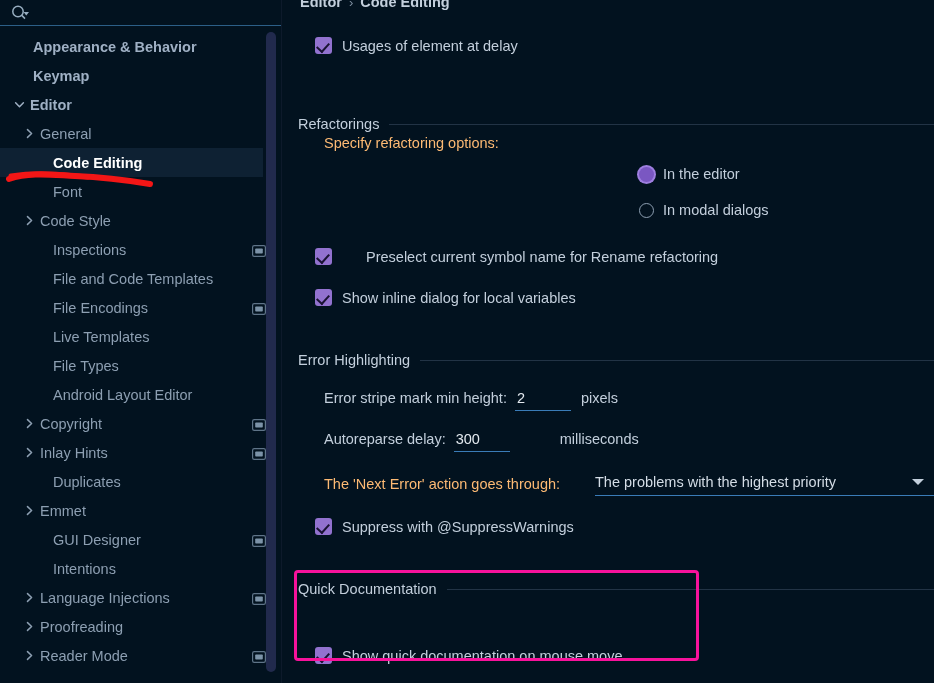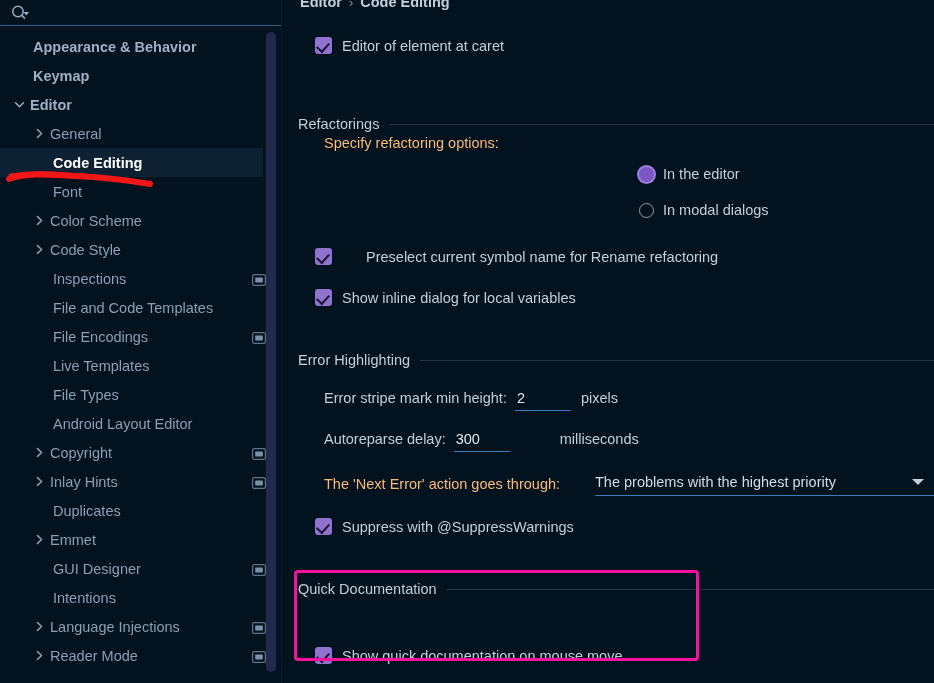--- a/index.html
+++ b/index.html
@@ -73,21 +73,21 @@
   .tree-item .mod-icon {
     width: 14px; height: 12px;
     flex: 0 0 14px;
     margin-left: 8px;
     display: block;
   }
 
   .tree-item.lvl0 { padding-left: 16px; font-weight: bold; color: #9fb0c4; }
   .tree-item.lvl0.hasarrow { padding-left: 13px; }
   .tree-item.lvl1 { padding-left: 36px; }
-  .tree-item.lvl1.hasarrow { padding-left: 33px; }
+  .tree-item.lvl1.hasarrow { padding-left: 23px; }
 
   .tree-item.selected {
     background: #0e2133;
     color: #ffffff;
     font-weight: bold;
     width: 263px;
     padding-right: 6px;
   }
 
   
@@ -326,26 +326,20 @@
         <div class="tree-item lvl1">
           <span class="arrow spacer"><svg viewBox="0 0 13 13">
               <path d="M4.5 2.6 L8.6 6.5 L4.5 10.4" fill="none" stroke="#8d9fb2" stroke-width="1.5" stroke-linecap="round" stroke-linejoin="round"></path>
             </svg></span>
           <span class="label">Font</span>
         </div>
         <div class="tree-item lvl1 hasarrow">
           <span class="arrow"><svg viewBox="0 0 13 13">
               <path d="M4.5 2.6 L8.6 6.5 L4.5 10.4" fill="none" stroke="#8d9fb2" stroke-width="1.5" stroke-linecap="round" stroke-linejoin="round"></path>
             </svg></span>
-          <span class="label">Color Scheme</span>
-        </div>
-        <div class="tree-item lvl1 hasarrow">
-          <span class="arrow"><svg viewBox="0 0 13 13">
-              <path d="M4.5 2.6 L8.6 6.5 L4.5 10.4" fill="none" stroke="#8d9fb2" stroke-width="1.5" stroke-linecap="round" stroke-linejoin="round"></path>
-            </svg></span>
           <span class="label">Code Style</span>
         </div>
         <div class="tree-item lvl1">
           <span class="arrow spacer"><svg viewBox="0 0 13 13">
               <path d="M4.5 2.6 L8.6 6.5 L4.5 10.4" fill="none" stroke="#8d9fb2" stroke-width="1.5" stroke-linecap="round" stroke-linejoin="round"></path>
             </svg></span>
           <span class="label">Inspections</span>
           <span class="mod-icon"><svg viewBox="0 0 14 12">
               <rect x="0.6" y="0.6" width="12.8" height="10.8" rx="1.6" fill="none" stroke="#5f7488" stroke-width="1.2"></rect>
               <rect x="3.2" y="3.4" width="7.6" height="5.2" rx="0.8" fill="#7c93a8"></rect>
@@ -435,20 +429,26 @@
         </div>
         <div class="tree-item lvl1 hasarrow">
           <span class="arrow"><svg viewBox="0 0 13 13">
               <path d="M4.5 2.6 L8.6 6.5 L4.5 10.4" fill="none" stroke="#8d9fb2" stroke-width="1.5" stroke-linecap="round" stroke-linejoin="round"></path>
             </svg></span>
           <span class="label">Language Injections</span>
           <span class="mod-icon"><svg viewBox="0 0 14 12">
               <rect x="0.6" y="0.6" width="12.8" height="10.8" rx="1.6" fill="none" stroke="#5f7488" stroke-width="1.2"></rect>
               <rect x="3.2" y="3.4" width="7.6" height="5.2" rx="0.8" fill="#7c93a8"></rect>
             </svg></span>
+        </div>
+        <div class="tree-item lvl1 hasarrow">
+          <span class="arrow"><svg viewBox="0 0 13 13">
+              <path d="M4.5 2.6 L8.6 6.5 L4.5 10.4" fill="none" stroke="#8d9fb2" stroke-width="1.5" stroke-linecap="round" stroke-linejoin="round"></path>
+            </svg></span>
+          <span class="label">Proofreading</span>
         </div>
         <div class="tree-item lvl1 hasarrow">
           <span class="arrow"><svg viewBox="0 0 13 13">
               <path d="M4.5 2.6 L8.6 6.5 L4.5 10.4" fill="none" stroke="#8d9fb2" stroke-width="1.5" stroke-linecap="round" stroke-linejoin="round"></path>
             </svg></span>
           <span class="label">Reader Mode</span>
           <span class="mod-icon"><svg viewBox="0 0 14 12">
               <rect x="0.6" y="0.6" width="12.8" height="10.8" rx="1.6" fill="none" stroke="#5f7488" stroke-width="1.2"></rect>
               <rect x="3.2" y="3.4" width="7.6" height="5.2" rx="0.8" fill="#7c93a8"></rect>
             </svg></span>
@@ -470,21 +470,21 @@
   <div class="main">
 
     <div class="breadcrumb">
       <span>Editor</span>
       <span class="crumb-sep">›</span>
       <span>Code Editing</span>
     </div>
 
     <div class="opt-row" style="left:33px; top:37px;">
       <span class="cb"></span>
-      <span>Editor of element at caret</span>
+      <span>Usages of element at delay</span>
     </div>
 
     <div class="section-head" style="left:16px; top:116px; width:636px;justify-content:space-between;">
       <span>Refactorings</span>
       <span class="rule"></span>
     </div>
 
     <div class="plain-label" style="left:42px; top:135px;">Specify refactoring options:</div>
 
     <div class="radio-row" style="left:357px; top:166px;">

